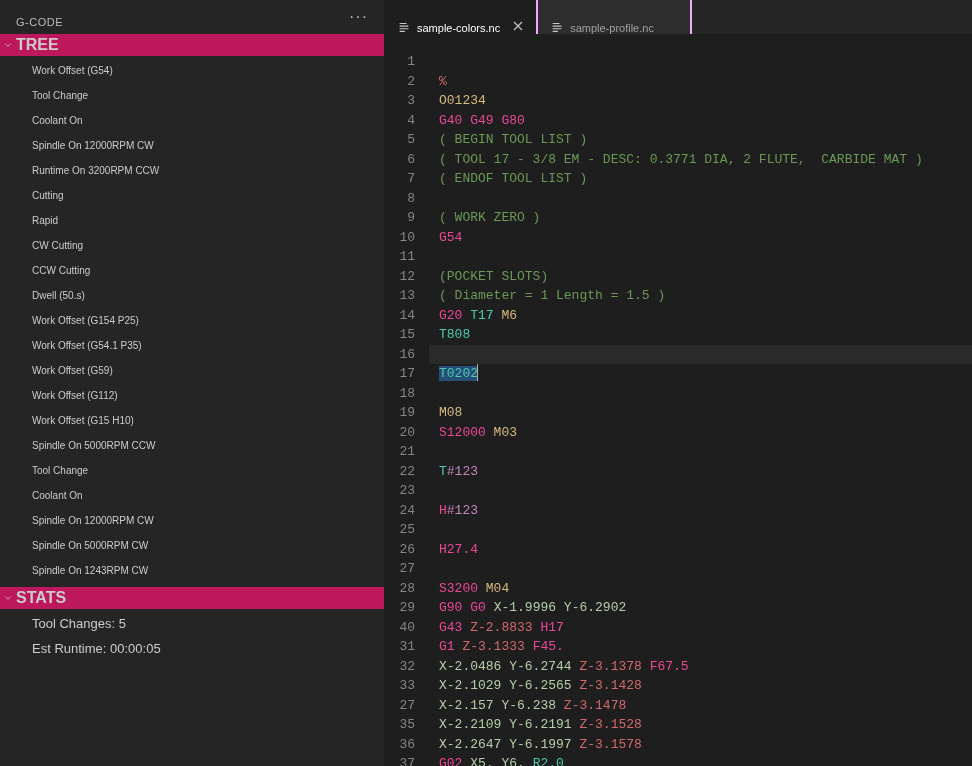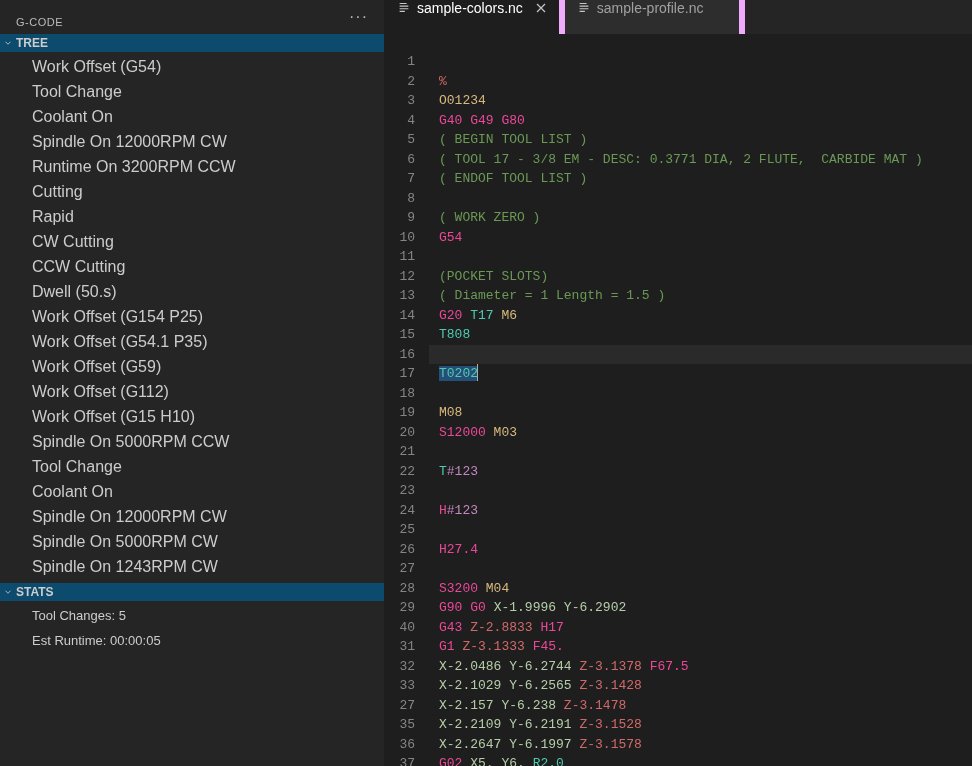--- a/index.html
+++ b/index.html
@@ -36,41 +36,41 @@
     letter-spacing: 0.5px;
   }
   .sidebar-header .title { text-transform: uppercase; }
   .sidebar-header .more { cursor: pointer; padding: 2px 4px; font-size: 16px; letter-spacing:1px; }
   .section-header {
     display: flex;
     align-items: center;
     padding: 2px 4px 2px 2px;
     cursor: pointer;
     font-weight: 600;
-    font-size: 12px;
-    color: #cccccc;
-    background: #0c4a6e;
+    font-size: 16px;
+    color: #cccccc;
+    background: #be185d;
   }
   .section-header .chev {
     width: 12px;
     height: 12px;
     margin-right: 2px;
     display:inline-flex;
     align-items:center;
     justify-content:center;
   }
   .chev svg { width: 10px; height: 10px; }
   .tree-items {
     padding: 2px 0 4px 0;
   }
   .tree-item {
     padding: 2px 0 2px 32px;
     color: #cccccc;
     cursor: pointer;
-    font-size: 16px;
+    font-size: 10px;
     line-height: 21px;
     white-space: nowrap;
   }
   .stats-items { padding: 2px 0 4px 0; }
   .stats-item {
     padding: 2px 0 2px 32px;
     font-size: 13px;
     line-height: 21px;
   }
 
@@ -82,27 +82,27 @@
     background: #1e1e1e;
     min-width: 0;
   }
   .tabbar {
     display: flex;
     background: #252526;
     height: 34px;
   }
   .tab {
     display: flex;
-    align-items: flex-start;
+    align-items: flex-end;
     padding: 0 10px 0 12px;
     background: #2d2d2d;
     color: #a0a0a0;
-    font-size: 14px;
+    font-size: 11px;
     cursor: pointer;
-    border-right: 6px solid #f0abfc;
+    border-right: 2px solid #f0abfc;
     gap: 6px;
   }
   .tab.active {
     background: #1e1e1e;
     color: #ffffff;
   }
   .tab .tab-icon {
     width: 14px;
     height: 14px;
     display:inline-flex;

